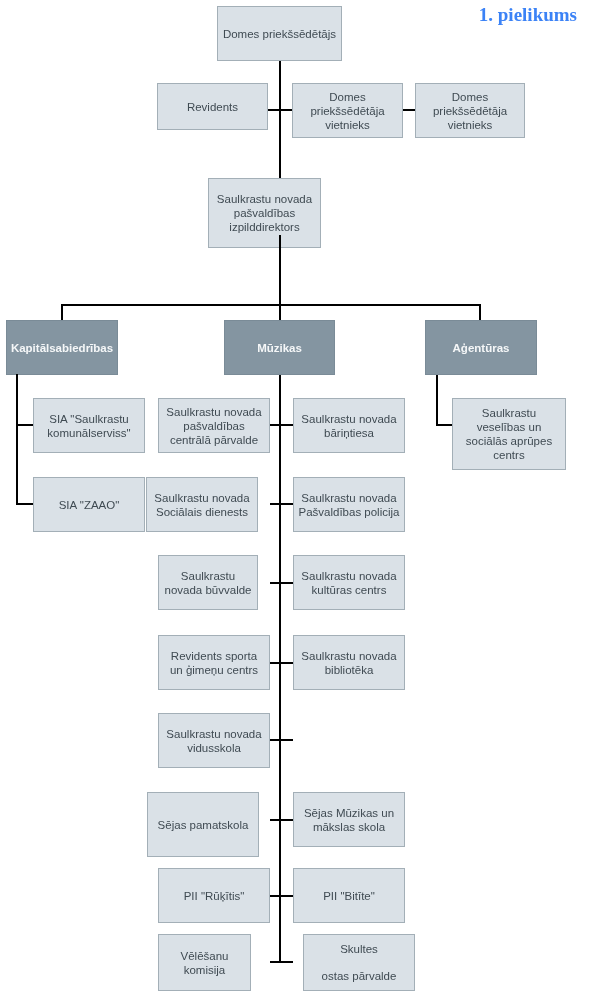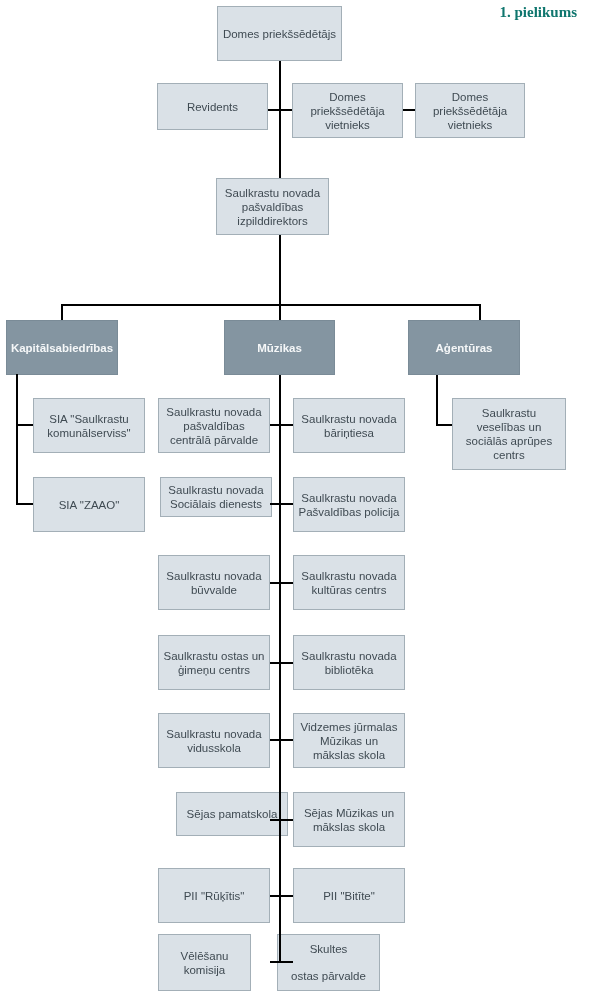--- a/index.html
+++ b/index.html
@@ -14,22 +14,22 @@
     background: #ffffff;
     font-family: "Liberation Sans", "DejaVu Sans", sans-serif;
     overflow: hidden;
   }
   .annotation {
     position: absolute;
     top: 4px;
     right: 23px;
     font-family: "Liberation Serif", "DejaVu Serif", serif;
     font-weight: bold;
-    font-size: 15px;
-    color: #0f766e;
+    font-size: 19px;
+    color: #3b82f6;
     white-space: nowrap;
   }
   .box {
     position: absolute;
     box-sizing: border-box;
     display: flex;
     align-items: center;
     justify-content: center;
     text-align: center;
     font-size: 11.5px;
@@ -62,46 +62,45 @@
 <body>
 
 <div class="canvas">
 
   <div class="annotation">1. pielikums</div>
 
   <div class="box light" style="left:217px; top:6px;  width:125px; height:55px">Domes priekšsēdētājs</div>
   <div class="box light" style="left:157px; top:83px; width:111px; height:47px">Revidents</div>
   <div class="box light" style="left:292px; top:83px; width:111px; height:55px">Domes priekšsēdētāja vietnieks</div>
   <div class="box light" style="left:415px; top:83px; width:110px; height:55px">Domes priekšsēdētāja vietnieks</div>
-  <div class="box light" style="left:216px; top:178px; width:113px; height:57px">Saulkrastu novada pašvaldības izpilddirektors</div>
+  <div class="box light" style="left:208px; top:178px; width:113px; height:70px">Saulkrastu novada pašvaldības izpilddirektors</div>
 
   <div class="box dark" style="left:6px;   top:320px; width:112px; height:55px">Kapitālsabiedrības</div>
   <div class="box dark" style="left:224px; top:320px; width:111px; height:55px">Mūzikas</div>
-  <div class="box dark" style="left:408px; top:320px; width:112px; height:55px">Aģentūras</div>
+  <div class="box dark" style="left:425px; top:320px; width:112px; height:55px">Aģentūras</div>
 
   <div class="box light" style="left:33px; top:398px; width:112px; height:55px">SIA "Saulkrastu komunālserviss"</div>
   <div class="box light" style="left:33px; top:477px; width:112px; height:55px">SIA "ZAAO"</div>
 
   <div class="box light" style="left:158px; top:398px; width:112px; height:55px">Saulkrastu novada pašvaldības centrālā pārvalde</div>
-  <div class="box light" style="left:160px; top:477px; width:112px; height:40px">Saulkrastu novada Sociālais dienests</div>
-  <div class="box light" style="left:158px; top:555px; width:112px; height:55px">Saulkrastu novada būvvalde</div>
-  <div class="box light" style="left:158px; top:635px; width:112px; height:55px">Saulkrastu ostas un ģimeņu centrs</div>
+  <div class="box light" style="left:146px; top:477px; width:112px; height:55px">Saulkrastu novada Sociālais dienests</div>
+  <div class="box light" style="left:158px; top:555px; width:100px; height:55px">Saulkrastu novada būvvalde</div>
+  <div class="box light" style="left:158px; top:635px; width:112px; height:55px">Revidents sporta un ģimeņu centrs</div>
   <div class="box light" style="left:158px; top:713px; width:112px; height:55px">Saulkrastu novada vidusskola</div>
-  <div class="box light" style="left:176px; top:792px; width:112px; height:44px">Sējas pamatskola</div>
+  <div class="box light" style="left:147px; top:792px; width:112px; height:65px">Sējas pamatskola</div>
   <div class="box light" style="left:158px; top:868px; width:112px; height:55px">PII "Rūķītis"</div>
   <div class="box light" style="left:158px; top:934px; width:93px; height:57px">Vēlēšanu komisija</div>
 
   <div class="box light" style="left:293px; top:398px; width:112px; height:55px">Saulkrastu novada bāriņtiesa</div>
   <div class="box light" style="left:293px; top:477px; width:112px; height:55px">Saulkrastu novada Pašvaldības policija</div>
   <div class="box light" style="left:293px; top:635px; width:112px; height:55px">Saulkrastu novada bibliotēka</div>
   <div class="box light" style="left:293px; top:555px; width:112px; height:55px">Saulkrastu novada kultūras centrs</div>
-  <div class="box light" style="left:293px; top:713px; width:112px; height:55px">Vidzemes jūrmalas Mūzikas un mākslas skola</div>
   <div class="box light" style="left:293px; top:792px; width:112px; height:55px">Sējas Mūzikas un mākslas skola</div>
   <div class="box light" style="left:293px; top:868px; width:112px; height:55px">PII "Bitīte"</div>
-  <div class="box light gap-lines" style="left:277px; top:934px; width:103px; height:57px">Skultes
+  <div class="box light gap-lines" style="left:303px; top:934px; width:112px; height:57px">Skultes
 ostas pārvalde</div>
 
   <div class="box light" style="left:452px; top:398px; width:114px; height:72px">Saulkrastu veselības un sociālās aprūpes centrs</div>
 
   <div class="vline" style="left:279px; top:61px;  height:117px"></div>
   <div class="vline" style="left:279px; top:235px; height:85px"></div>
   <div class="vline" style="left:61px;  top:305px; height:15px"></div>
   <div class="vline" style="left:479px; top:305px; height:15px"></div>
   <div class="vline" style="left:16px;  top:374px; height:131px"></div>
   <div class="vline" style="left:279px; top:375px; height:588px"></div>

